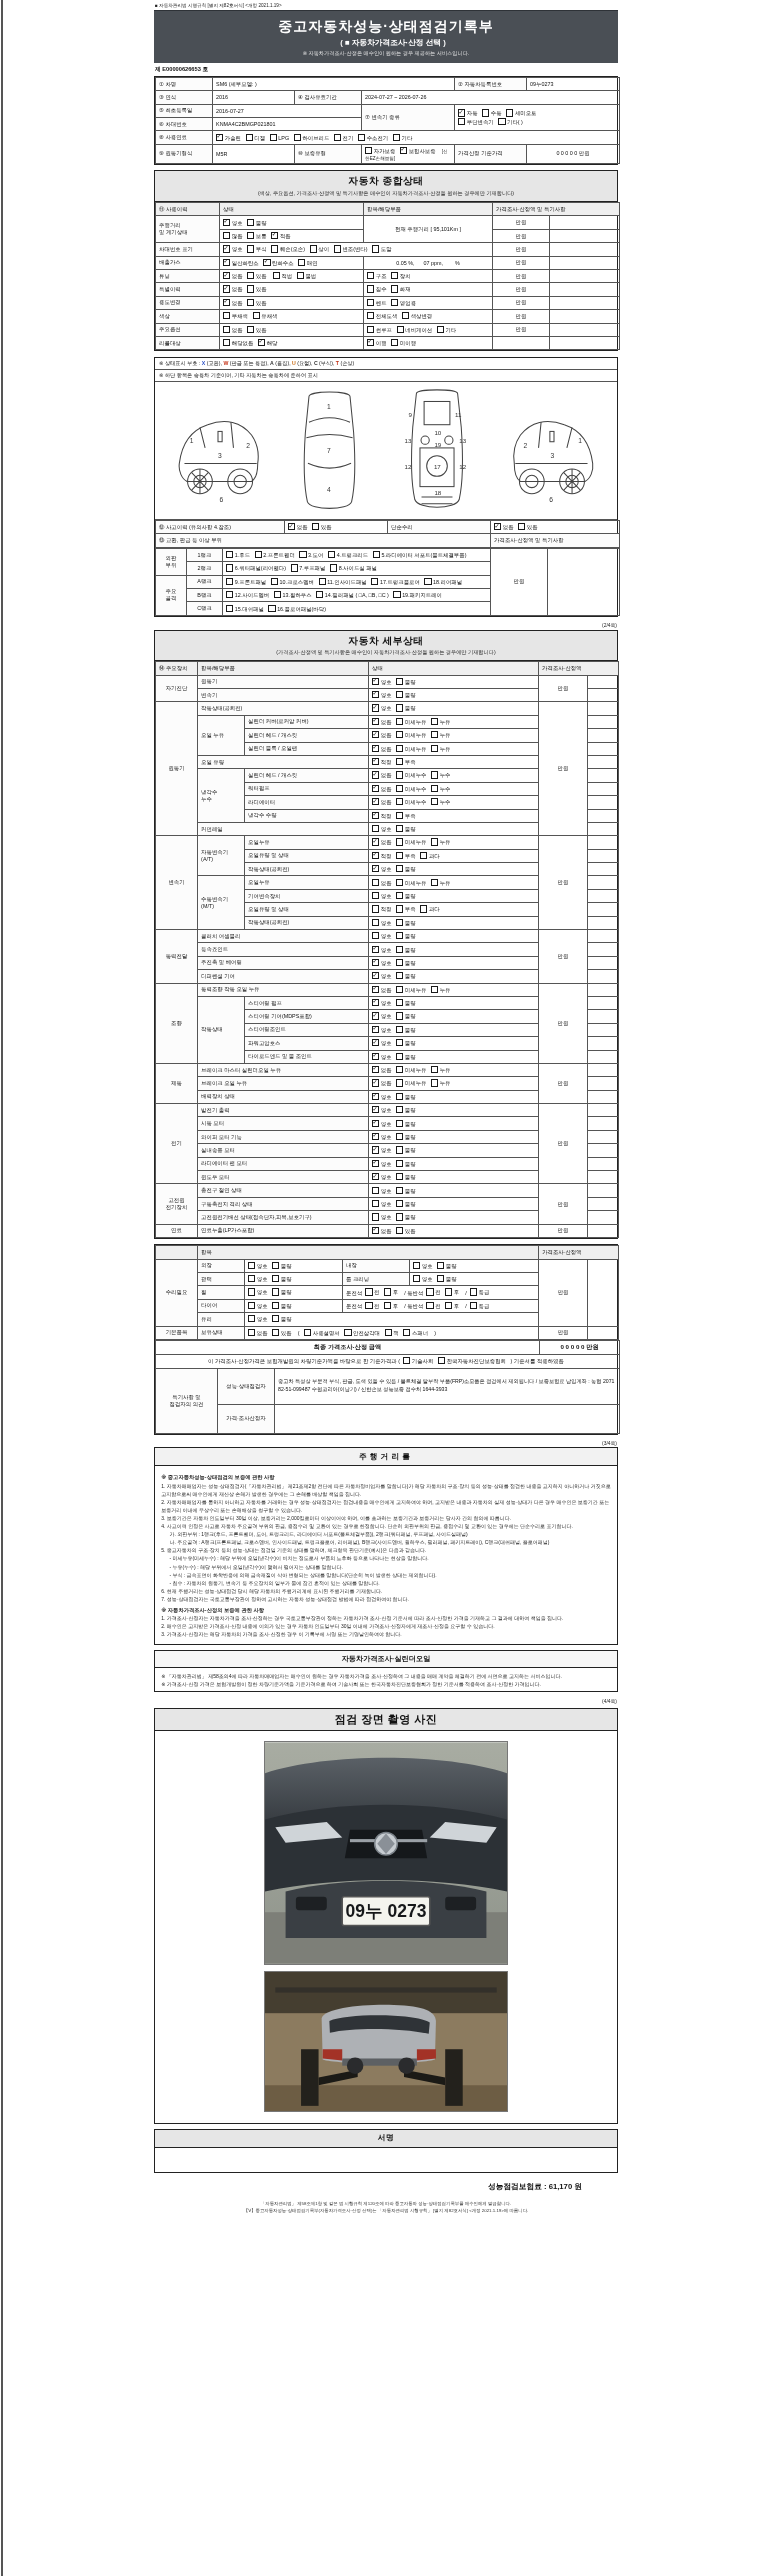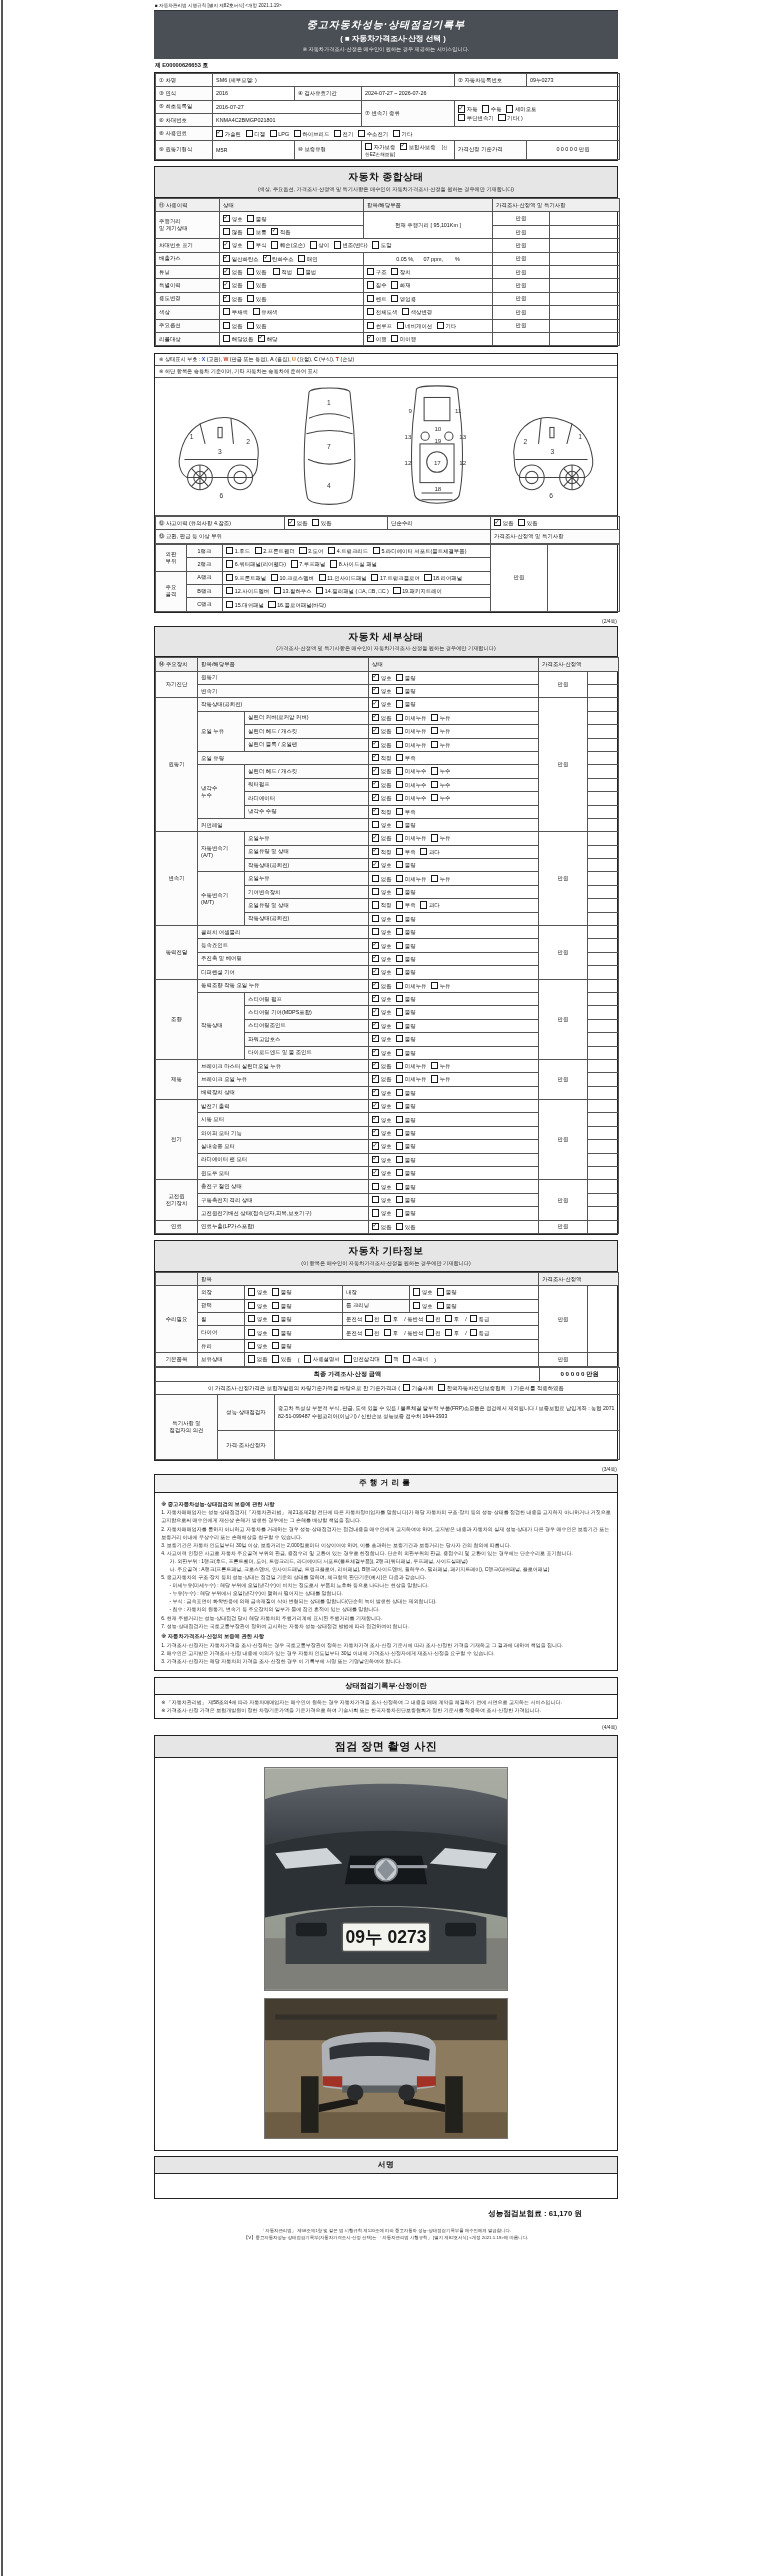--- a/index.html
+++ b/index.html
@@ -3,21 +3,21 @@
 <meta charset="utf-8">
 <style>
   html,body{margin:0;padding:0;background:#fff;}
   body{font-family:"Liberation Sans","DejaVu Sans",sans-serif;color:#111;min-height:2576px;position:relative;}
   .edge-line{position:absolute;left:1px;top:0;bottom:0;width:1.5px;background:#555;}
   .page{width:464px;margin:0 auto;padding-top:2.1px;}
   .tiny{font-size:4.6px;color:#222;}
   .form-note{margin:1px 0 1.5px 1px;}
   
   .title-band{background:#4a4f55;color:#fff;text-align:center;padding:7.2px 0 5.2px;border-top:1.5px solid #2e3237;}
-  .title-band .main{font-size:10px;font-weight:bold;letter-spacing:1px;font-style:italic;}
+  .title-band .main{font-size:14px;font-weight:bold;letter-spacing:1px;}
   .title-band .sub{font-size:7.7px;font-weight:bold;margin-top:2.6px;padding-left:14px;}
   .title-band .note{font-size:5.2px;margin-top:2.1px;color:#e8e8e8;}
   .doc-no{font-size:5.7px;font-weight:bold;margin:3.1px 0 2.1px 1px;}
   
   .sec{border:1px solid #222;margin-bottom:5.2px;background:#fff;}
   .sec-head{background:#e6e6e6;text-align:center;padding:4.1px 2.1px;border-bottom:0.8px solid #222;}
   .sec-head .h1{font-size:9.8px;font-weight:bold;letter-spacing:0.5px;}
   .sec-head .h2{font-size:5.2px;margin-top:1.5px;color:#222;}
   table{border-collapse:collapse;width:100%;table-layout:fixed;}
   td,th{border:0.5px solid #555;font-size:5.4px;padding:2.1px 3.1px;vertical-align:middle;word-break:break-all;}
@@ -624,24 +624,20 @@
             <td class="lab" colspan="2">연료누출(LP가스포함)</td>
             <td><span class="ck-item"><span class="ckbox on"></span><span>없음</span></span><span class="ck-item"><span class="ckbox"></span><span>있음</span></span></td>
             <td class="price-cell" rowspan="1">만원</td>
             <td></td>
           </tr>
         </tbody>
     </table>
   </div>
 
   <div class="sec">
-    <div class="sec-head">
-      <div class="h1">자동차 기타정보</div>
-      <div class="h2">(이 항목은 매수인이 자동차가격조사·산정을 원하는 경우에만 기재합니다)</div>
-    </div>
     <table>
       <colgroup>
           <col style="width:42px">
           <col style="width:47px">
           <col style="width:98px">
           <col style="width:67px">
           <col style="width:129px">
           <col style="width:49px">
           <col style="width:31px">
         </colgroup>
@@ -754,21 +750,21 @@
         <div class="nline">6. 현재 주행거리는 성능·상태점검 당시 해당 자동차의 주행거리계에 표시된 주행거리를 기재합니다.</div>
         <div class="nline">7. 성능·상태점검자는 국토교통부장관이 정하여 고시하는 자동차 성능·상태점검 방법에 따라 점검하여야 합니다.</div>
         <div class="nline b">※ 자동차가격조사·산정의 보증에 관한 사항</div>
         <div class="nline">1. 가격조사·산정자는 자동차가격을 조사·산정하는 경우 국토교통부장관이 정하는 자동차가격 조사·산정 기준서에 따라 조사·산정한 가격을 기재하고 그 결과에 대하여 책임을 집니다.</div>
         <div class="nline">2. 매수인은 고지받은 가격조사·산정 내용에 이의가 있는 경우 자동차 인도일부터 30일 이내에 가격조사·산정자에게 재조사·산정을 요구할 수 있습니다.</div>
         <div class="nline">3. 가격조사·산정자는 해당 자동차의 가격을 조사·산정한 경우 이 기록부에 서명 또는 기명날인하여야 합니다.</div>
       </div>
   </div>
 
   <div class="sec">
-    <div class="def-head">상태점검기록부·산정이란</div>
+    <div class="def-head">자동차가격조사·실린더오일</div>
     <div class="def-body">
         <div class="nline">※ 「자동차관리법」 제58조의4에 따라 자동차매매업자는 매수인이 원하는 경우 자동차가격을 조사·산정하여 그 내용을 매매 계약을 체결하기 전에 서면으로 고지하는 서비스입니다.</div>
         <div class="nline">※ 가격조사·산정 가격은 보험개발원이 정한 차량기준가액을 기준가격으로 하여 기술사회 또는 한국자동차진단보증협회가 정한 기준서를 적용하여 조사·산정한 가격입니다.</div>
       </div>
   </div>
 
   <div class="marker">(4/4쪽)</div>
 
   <div class="spacer6"></div>
 

